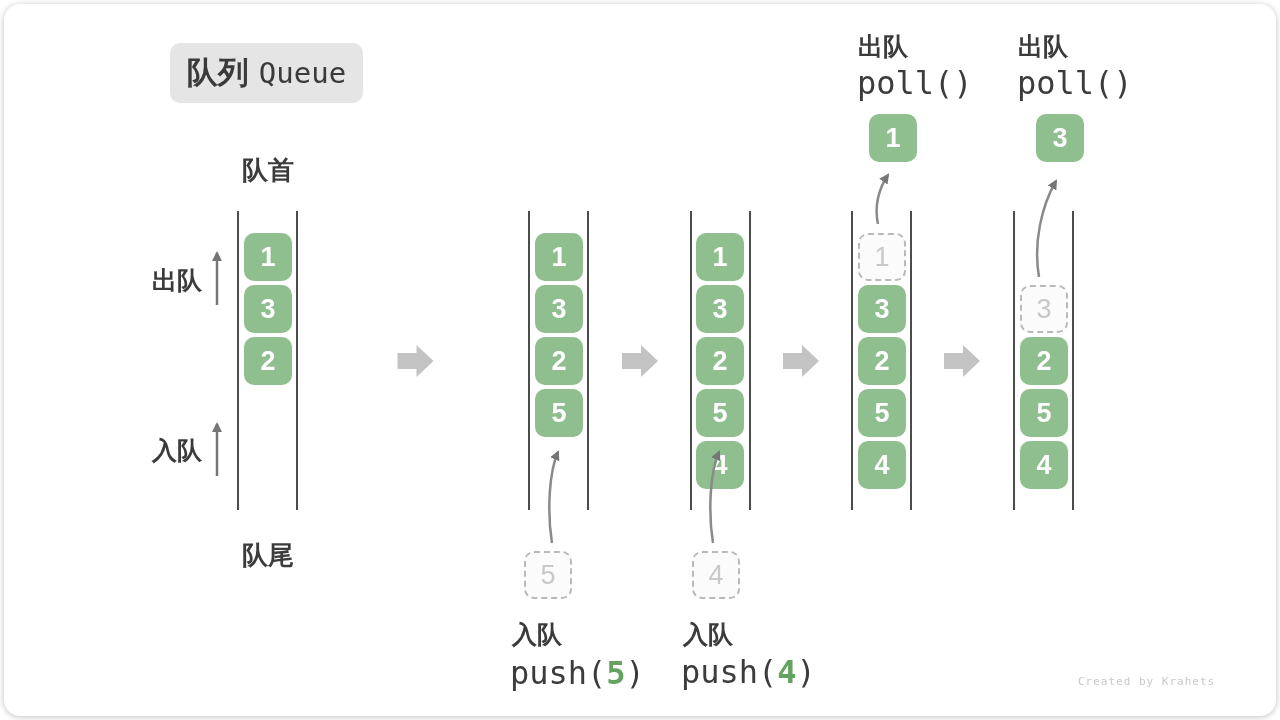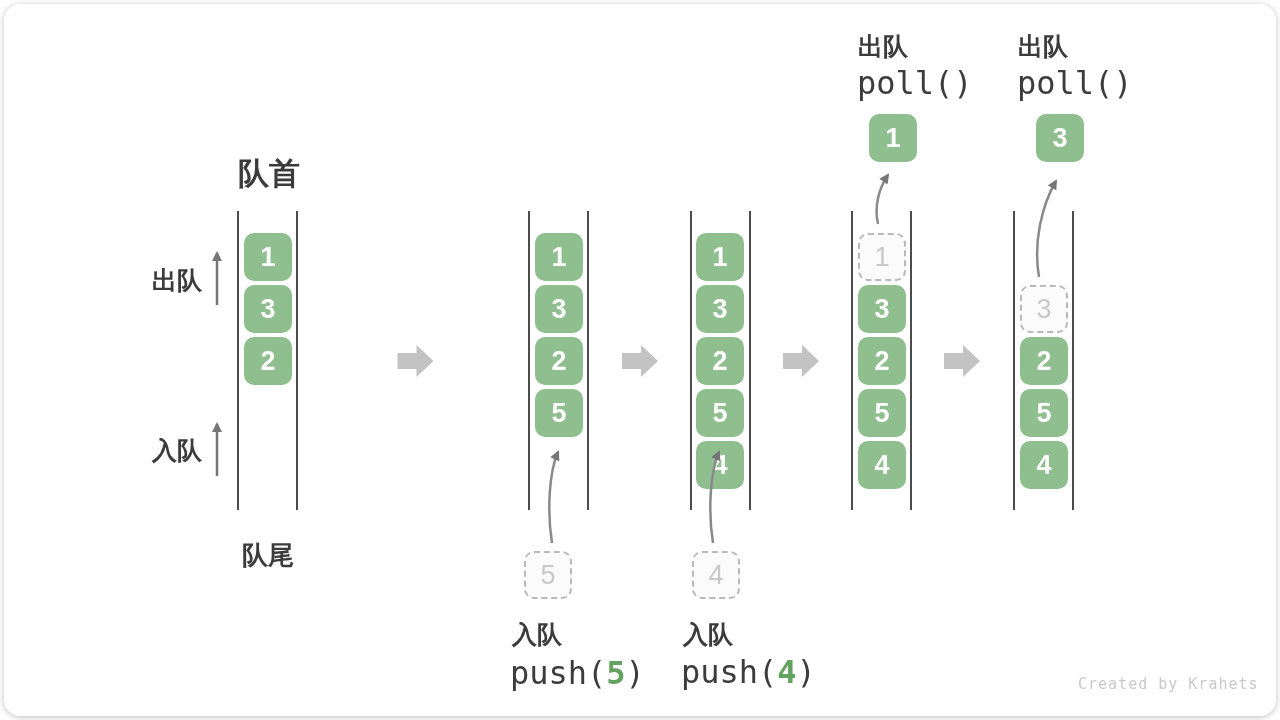--- a/index.html
+++ b/index.html
@@ -16,32 +16,36 @@
   .mono{font-family:"DejaVu Sans Mono","Liberation Mono",monospace;font-size:32px;color:#3c3c3c;white-space:nowrap;}
   .mono .arg{color:#64a35f;font-weight:bold;}
   .qcol{position:absolute;top:211px;width:61px;height:299px;
     border-left:2px solid #4c4c4c;border-right:2px solid #4c4c4c;box-sizing:border-box;}
   .blk{position:absolute;width:48px;height:48px;border-radius:10px;background:#8fbe8f;
     color:#ffffff;font-weight:bold;font-size:27px;display:flex;align-items:center;justify-content:center;}
   .blk-dash{position:absolute;width:48px;height:48px;border-radius:10px;background:#fbfbfb;
     border:2px dashed #b9b9b9;box-sizing:border-box;color:#c8c8c8;font-size:27px;
     display:flex;align-items:center;justify-content:center;}
   .watermark{position:absolute;left:1078px;top:675px;font-family:"DejaVu Sans Mono","Liberation Mono",monospace;
-    font-size:15px;color:#c9c9c9;letter-spacing:1px;}
+    font-size:11px;color:#c9c9c9;letter-spacing:1px;}
   svg.overlay{position:absolute;left:0;top:0;width:1280px;height:720px;pointer-events:none;}
   .ctr{text-align:center;}
 </style>
 </head>
 <body>
 
 <div class="canvas">
   <div class="card"></div>
 
+  <div class="badge">
+    <span class="zh">队列</span>
+    <span class="en">Queue</span>
+  </div>
 
-  <div class="abs cjk ctr" style="left:238px;top:153px;width:60px;font-size:31px;">队首</div>
+  <div class="abs cjk ctr" style="left:238px;top:153px;width:60px;font-size:26px;">队首</div>
   <div class="abs cjk ctr" style="left:238px;top:538px;width:60px;font-size:26px;">队尾</div>
 
   <div class="abs cjk" style="left:152px;top:264px;">出队</div>
   <div class="abs cjk" style="left:152px;top:434px;">入队</div>
 
   <div class="qcol" style="left:237px;"></div>
   <div class="qcol" style="left:528px;"></div>
   <div class="qcol" style="left:690px;"></div>
   <div class="qcol" style="left:851px;"></div>
   <div class="qcol" style="left:1013px;"></div>

